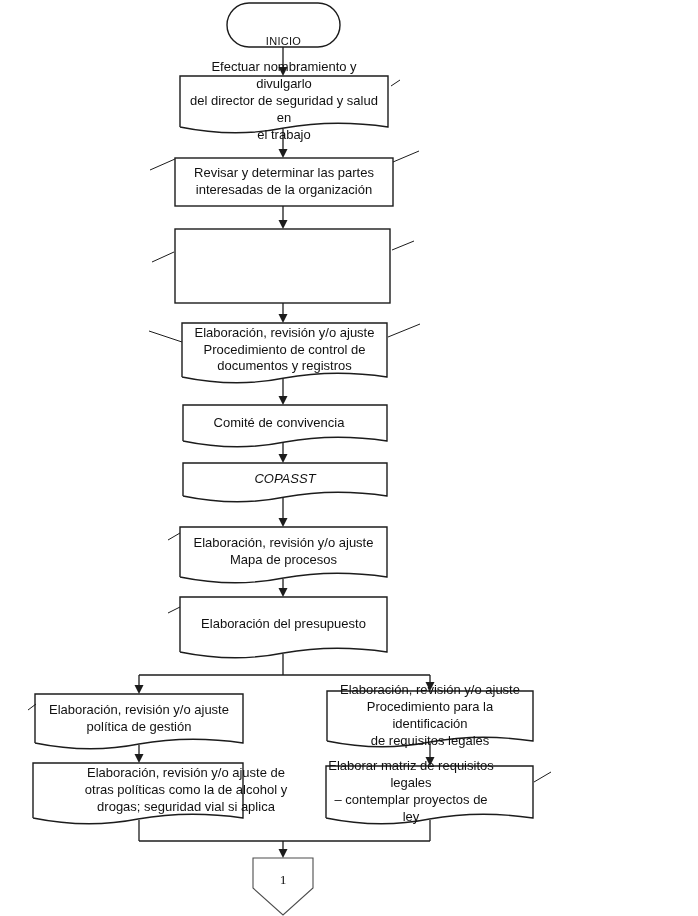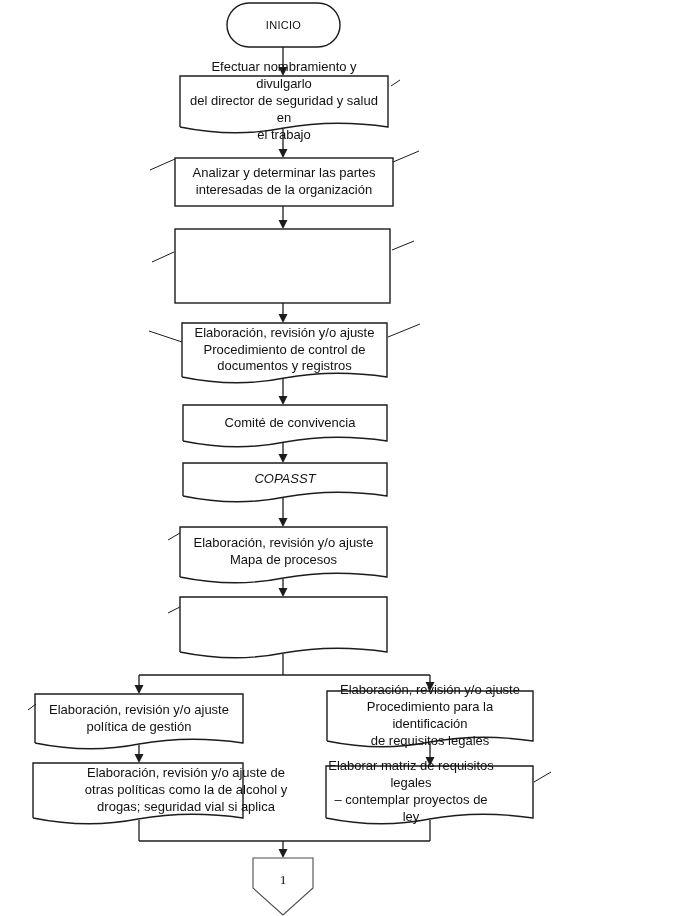--- a/index.html
+++ b/index.html
@@ -6,21 +6,21 @@
   #canvas{
     position:relative;width:698px;height:916px;background:#ffffff;overflow:hidden;
     font-family:"Liberation Sans","DejaVu Sans",sans-serif;
   }
   #shape-layer{position:absolute;left:0;top:0;z-index:0;}
   .node{
     position:absolute;z-index:1;display:flex;align-items:center;justify-content:center;
     text-align:center;white-space:pre-line;font-size:13px;line-height:1.3;color:#111111;
     padding:0 2px;box-sizing:border-box;
   }
-  .node.terminator{font-size:11px;letter-spacing:.3px;}
+  .node.terminator{font-size:11px;letter-spacing:.3px;margin-top:16px;}
   .node.offpage{font-family:"Liberation Serif","DejaVu Serif",serif;font-size:13.5px;color:#24292e;}
 </style>
 </head>
 <body>
 
 <div id="canvas">
   <svg id="shape-layer" width="698" height="916" viewBox="0 0 698 916">
       <rect fill="#ffffff" stroke="#1c1c1c" stroke-width="1.4" x="227" y="3" width="113" height="44" rx="22" ry="22"></rect>
       <path fill="#ffffff" stroke="#1c1c1c" stroke-width="1.4" d="M180,127 L180,76 L388,76 L388,127 Q333.91999999999996,119 284,128 Q234.07999999999998,138 180,127"></path>
       <rect fill="#ffffff" stroke="#1c1c1c" stroke-width="1.4" x="175" y="158" width="218" height="48"></rect>
@@ -78,35 +78,36 @@
       <line x1="28" y1="710" x2="36" y2="704" stroke="#1c1c1c" stroke-width="1"></line>
       <line x1="534" y1="782" x2="551" y2="772" stroke="#1c1c1c" stroke-width="1"></line>
     </svg>
 
   <div class="node terminator" style="left: 227px; top: 3px; width: 113px; height: 44px; color: rgb(17, 17, 17);">INICIO</div>
 
   <div class="node document" style="left: 180px; top: 76px; width: 208px; height: 51px; color: rgb(17, 17, 17);">Efectuar nombramiento y divulgarlo
 del director de seguridad y salud en
 el trabajo</div>
 
-  <div class="node process" style="left: 175px; top: 158px; width: 218px; height: 48px; color: rgb(17, 17, 17);">Analizar y determinar las partes
+  <div class="node process" style="left: 175px; top: 158px; width: 218px; height: 48px; color: rgb(17, 17, 17);">Revisar y determinar las partes
 interesadas de la organización</div>
 
 
   <div class="node document" style="left: 182px; top: 323px; width: 205px; height: 54px; color: rgb(17, 17, 17);">Elaboración, revisión y/o ajuste
 Procedimiento de control de
 documentos y registros</div>
 
-  <div class="node document" style="left: 188px; top: 405px; width: 204px; height: 36px; color: rgb(17, 17, 17);">Comité de convivencia</div>
+  <div class="node document" style="left: 177px; top: 405px; width: 204px; height: 36px; color: rgb(17, 17, 17);">Comité de convivencia</div>
 
   <div class="node document" style="left: 183px; top: 463px; width: 204px; height: 33px; color: rgb(17, 17, 17); font-style: italic;">COPASST</div>
 
   <div class="node document" style="left: 180px; top: 527px; width: 207px; height: 50px; color: rgb(17, 17, 17);">Elaboración, revisión y/o ajuste
 Mapa de procesos</div>
 
+  <div class="node document" style="left: 180px; top: 597px; width: 207px; height: 55px; color: rgb(17, 17, 17);">Elaboración del presupuesto</div>
 
   <div class="node document" style="left: 35px; top: 694px; width: 208px; height: 49px; color: rgb(17, 17, 17);">Elaboración, revisión y/o ajuste
 política de gestión</div>
 
   <div class="node document" style="left: 33px; top: 763px; width: 210px; height: 55px; color: rgb(17, 17, 17); margin-left: 48px;">Elaboración, revisión y/o ajuste de
 otras políticas como la de alcohol y
 drogas; seguridad vial si aplica</div>
 
   <div class="node document" style="left: 327px; top: 691px; width: 206px; height: 50px; color: rgb(17, 17, 17);">Elaboración, revisión y/o ajuste
 Procedimiento para la identificación

